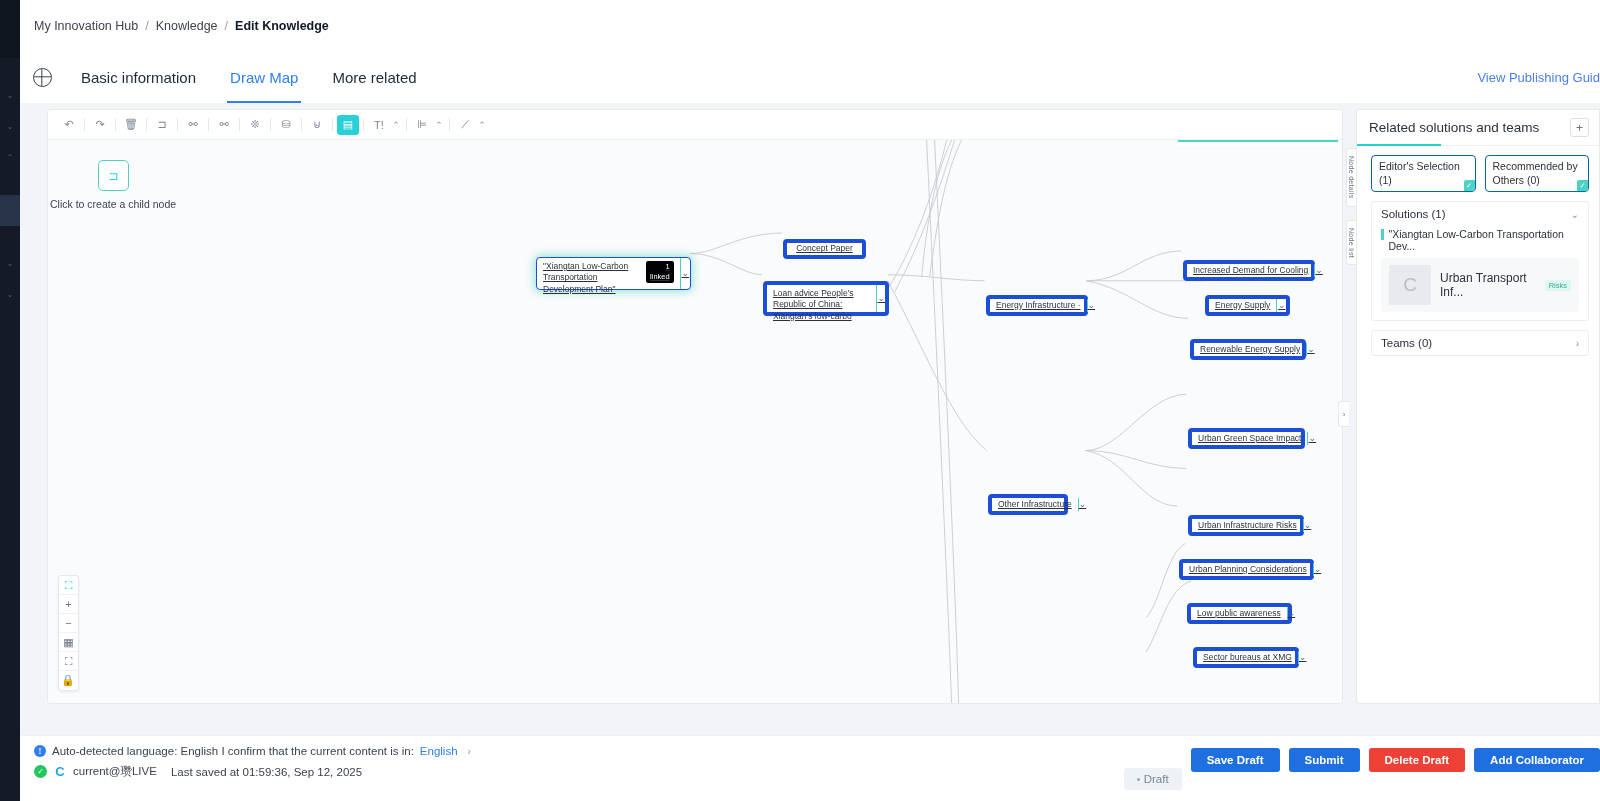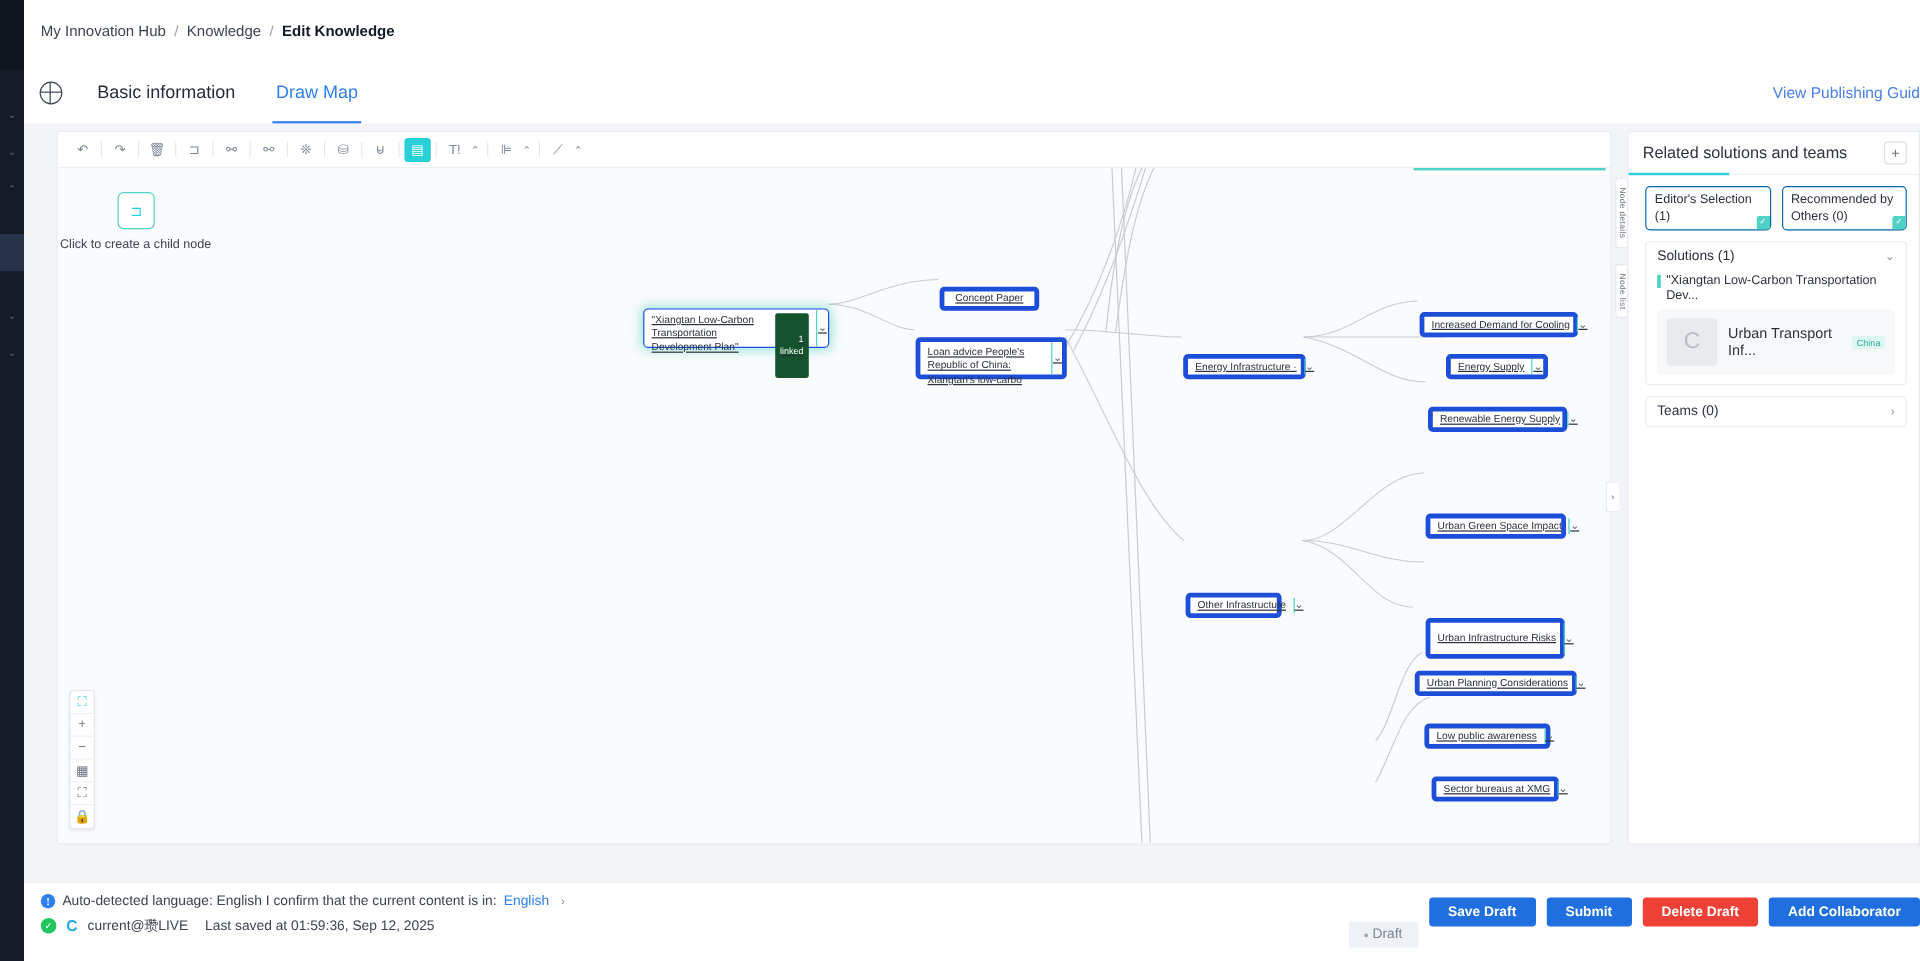--- a/index.html
+++ b/index.html
@@ -122,21 +122,21 @@
   .node .ncaret {
     width: 19px; border-left: 1px solid #4fd1c5; display: flex;
     align-items: center; justify-content: center; color: #5a6472;
     font-size: 9px; cursor: pointer;
   }
   .node.root {
     box-shadow: 0 0 9px 2px rgba(79,209,197,.55);
     border-width: 1.5px;
   }
   .badge-linked {
-    background: #14532d; color: #fff; font-size: 7.5px; padding: 17px 4px;
+    background: #000000; color: #fff; font-size: 7.5px; padding: 1px 4px;
     border-radius: 2px; display: inline-block; margin-left: 2px;
     vertical-align: middle;
     text-align: right;
   }
   .cut-node {
     position: absolute; border-top: 2px solid #4fd1c5; background: #fff;
   }
 
   
   #create-child {
@@ -308,20 +308,21 @@
   <span class="current">Edit Knowledge</span>
 </div>
 
 <div id="tabbar">
   <div class="tabs-wrap">
     <div class="globe-box">
       <div class="globe"></div>
     </div>
     <div class="tab">Basic information</div>
     <div class="tab active">Draw Map</div>
+    <div class="tab">More related</div>
     <div class="spacer"></div>
     <div id="publish-guide">View Publishing Guid</div>
   </div>
 </div>
 
 <div id="main">
 
   <div id="canvas-card">
 
     <div id="toolbar">
@@ -427,21 +428,21 @@
       <div class="node" style="left:940px; top:354px; width:80px; height:21px;">
         <div class="nlabel">Other Infrastructure</div>
         <div class="ncaret">⌄</div>
       </div>
 
       <div class="node" style="left:1140px; top:288px; width:117px; height:21px;">
         <div class="nlabel">Urban Green Space Impact</div>
         <div class="ncaret">⌄</div>
       </div>
 
-      <div class="node" style="left:1140px; top:375px; width:116px; height:34px;">
+      <div class="node" style="left:1140px; top:375px; width:116px; height:21px;">
         <div class="nlabel">Urban Infrastructure Risks</div>
         <div class="ncaret">⌄</div>
       </div>
 
       <div class="node" style="left:1131px; top:419px; width:135px; height:21px;">
         <div class="nlabel">Urban Planning Considerations</div>
         <div class="ncaret">⌄</div>
       </div>
 
       <div class="node" style="left:1139px; top:463px; width:105px; height:21px;">
@@ -495,21 +496,21 @@
         <span class="arr">⌄</span>
       </div>
       <div class="sol-title">
         <span class="bar"></span>
         <span>"Xiangtan Low-Carbon Transportation Dev...</span>
       </div>
       <div class="sol-card">
         <div class="sol-thumb">C</div>
         <div class="sol-name">
           <span>Urban Transport Inf...</span>
-          <span class="sol-role">China</span>
+          <span class="sol-role">Risks</span>
         </div>
       </div>
     </div>
 
     <div class="sec teams">
       <div class="sec-head">
         <span>Teams (0)</span>
         <span class="arr">›</span>
       </div>
     </div>

